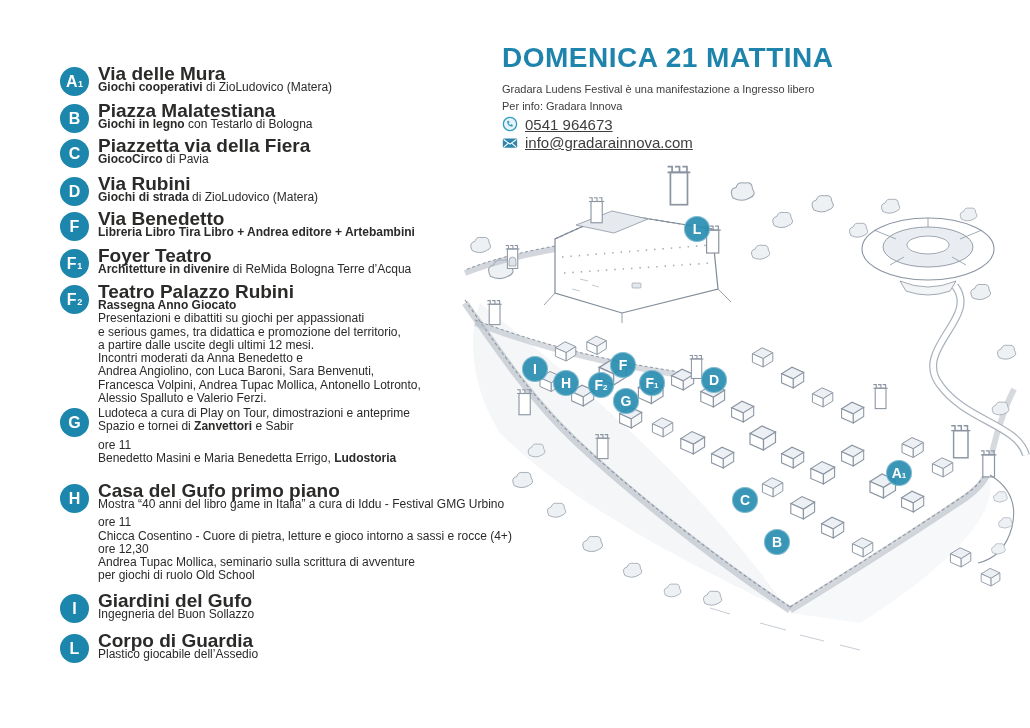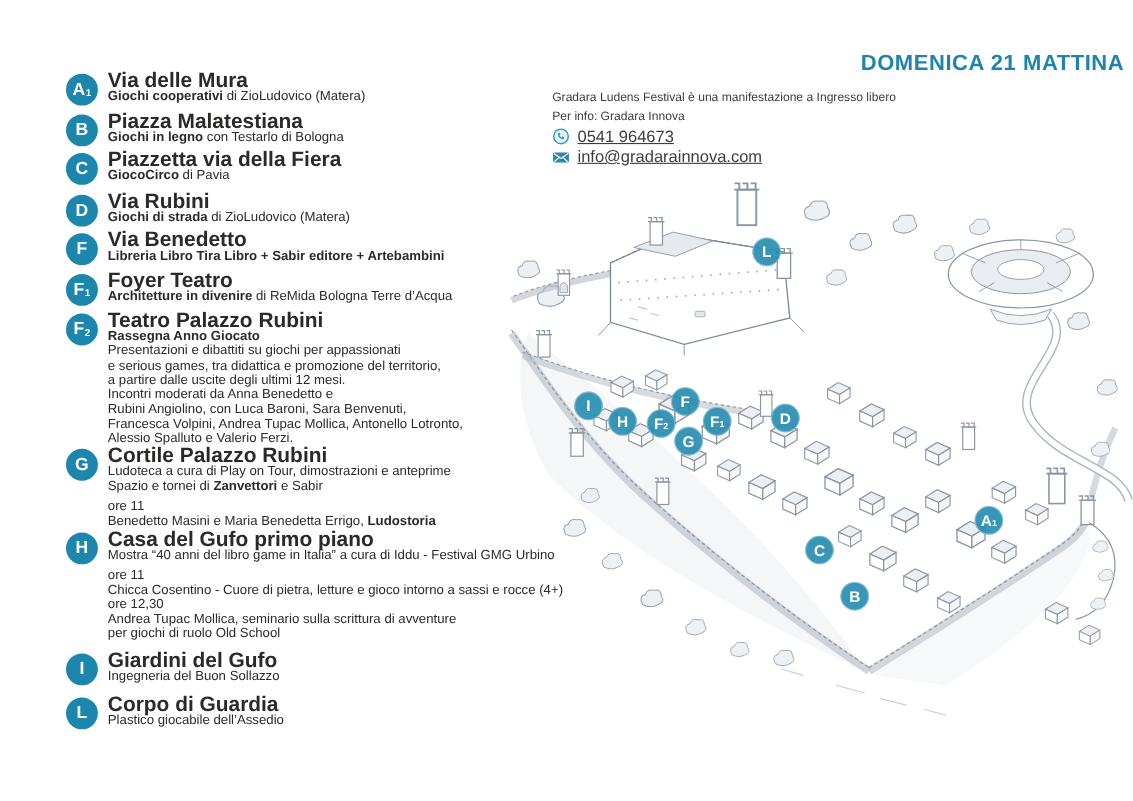--- a/index.html
+++ b/index.html
@@ -28,21 +28,21 @@
   }
   .badge sub{font-size:9px;line-height:1;margin-top:6px;margin-left:0.5px;}
   .texts{padding-top:0;}
   .venue{font-weight:600;font-size:19px;line-height:15px;white-space:nowrap;}
   .line{font-size:12px;line-height:13.3px;white-space:nowrap;}
   .line .b{font-weight:bold;}
   .line.spaced{margin-top:5px;}
   
   .header{position:absolute;left:502px;top:42px;width:520px;}
   .title{
-    margin:0;color:#1e84ac;font-size:20px;font-weight:bold;letter-spacing:0.5px;line-height:32px;text-align:right;
+    margin:0;color:#1e84ac;font-size:28px;font-weight:bold;letter-spacing:0.5px;line-height:32px;
   }
   .info{margin-top:7px;font-size:11px;line-height:16.5px;color:#3d3d3c;}
   .contact-row{display:flex;align-items:center;gap:7px;margin-top:1.5px;font-size:15px;color:#3d3d3c;text-decoration:underline;}
   .cicon{width:16px;height:16px;display:inline-flex;}
   .cicon svg{width:16px;height:16px;}
   
   .map{position:absolute;left:460px;top:153px;width:570px;height:575px;}
   .map svg{position:absolute;left:0;top:0;}
   .map-markers{position:absolute;left:0;top:0;width:1030px;height:728px;pointer-events:none;}
   .marker{
@@ -83,48 +83,47 @@
         <div class="badge">D</div>
         <div class="texts">
           <div class="venue">Via Rubini</div>
           <div class="line"><span class="b">Giochi di strada</span><span> di ZioLudovico (Matera)</span></div>
         </div>
       </div>
       <div class="item">
         <div class="badge">F</div>
         <div class="texts">
           <div class="venue">Via Benedetto</div>
-          <div class="line"><span class="b">Libreria Libro Tira Libro + Sabir editore + Artebambini</span></div>
+          <div class="line"><span class="b">Libreria Libro Tira Libro + Andrea editore + Artebambini</span></div>
         </div>
       </div>
       <div class="item">
         <div class="badge">F<sub>1</sub></div>
         <div class="texts">
           <div class="venue">Foyer Teatro</div>
           <div class="line"><span class="b">Architetture in divenire</span><span> di ReMida Bologna Terre d’Acqua</span></div>
         </div>
       </div>
       <div class="item">
         <div class="badge">F<sub>2</sub></div>
         <div class="texts">
           <div class="venue">Teatro Palazzo Rubini</div>
           <div class="line"><span class="b">Rassegna Anno Giocato</span></div>
           <div class="line"><span>Presentazioni e dibattiti su giochi per appassionati</span></div>
           <div class="line"><span>e serious games, tra didattica e promozione del territorio,</span></div>
           <div class="line"><span>a partire dalle uscite degli ultimi 12 mesi.</span></div>
           <div class="line"><span>Incontri moderati da Anna Benedetto e</span></div>
-          <div class="line"><span>Rubini Angiolino, con Luca Baroni, Sara Benvenuti,</span></div>
+          <div class="line"><span>Andrea Angiolino, con Luca Baroni, Sara Benvenuti,</span></div>
           <div class="line"><span>Francesca Volpini, Andrea Tupac Mollica, Antonello Lotronto,</span></div>
           <div class="line"><span>Alessio Spalluto e Valerio Ferzi.</span></div>
         </div>
       </div>
       <div class="item">
         <div class="badge">G</div>
         <div class="texts">
-          <div class="venue">Cortile Palazzo Rubini</div>
           <div class="line"><span>Ludoteca a cura di Play on Tour, dimostrazioni e anteprime</span></div>
           <div class="line"><span>Spazio e tornei di </span><span class="b">Zanvettori</span><span> e Sabir</span></div>
           <div class="line spaced"><span>ore 11</span></div>
           <div class="line"><span>Benedetto Masini e Maria Benedetta Errigo, </span><span class="b">Ludostoria</span></div>
         </div>
       </div>
       <div class="item">
         <div class="badge">H</div>
         <div class="texts">
           <div class="venue">Casa del Gufo primo piano</div>

